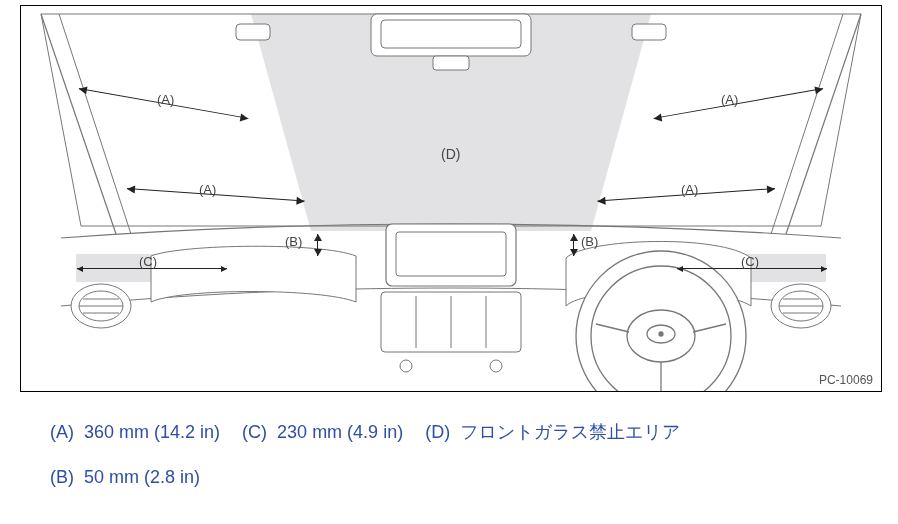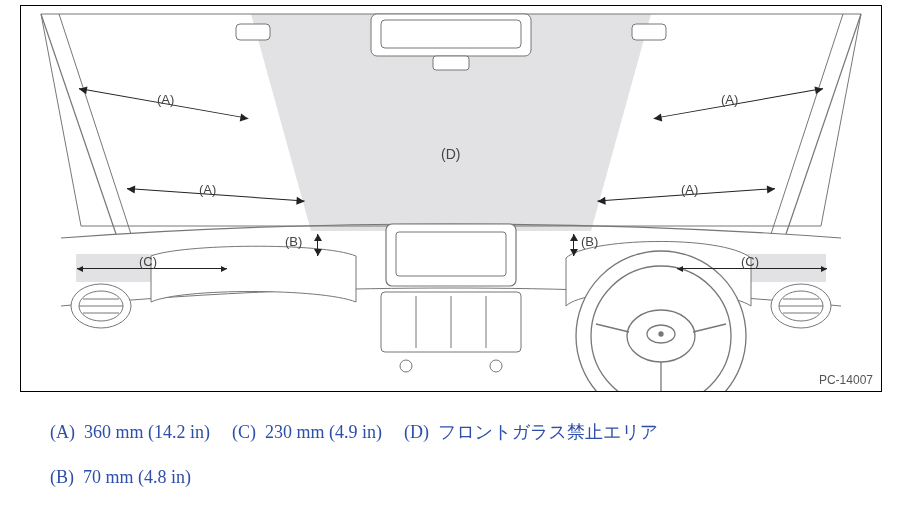--- a/index.html
+++ b/index.html
@@ -1,19 +1,19 @@
 <!DOCTYPE html>
 <html><head>
 <meta charset="utf-8">
 <style>
   html,body{margin:0;padding:0;background:#fff;font-family:Arial,"Hiragino Sans","Yu Gothic",sans-serif;}
   .page{width:898px;height:524px;position:relative;}
   .figure{position:absolute;left:20px;top:5px;width:860px;height:385px;border:1px solid #000;background:#fff;}
   .legend{position:absolute;left:50px;top:420px;right:10px;color:#2d4fa8;font-size:18px;line-height:1.4;}
-  .legend-row{display:flex;gap:22px;margin-bottom:20px;font-family:Liberation Serif, serif;}
+  .legend-row{display:flex;gap:22px;margin-bottom:20px;}
   .legend-item{white-space:nowrap;}
   .fig-label{position:absolute;font-size:13px;color:#444;}
   .dim-arrow{position:absolute;height:0;border-top:1px solid #222;}
   .dim-arrow:before,.dim-arrow:after{content:"";position:absolute;top:-4px;width:0;height:0;border-top:4px solid transparent;border-bottom:4px solid transparent;}
   .dim-arrow:before{left:0;border-right:8px solid #222;}
   .dim-arrow:after{right:0;border-left:8px solid #222;}
   .dim-arrow.short:before{top:-3px;border-top-width:3px;border-bottom-width:3px;border-right-width:6px;}
   .dim-arrow.short:after{top:-3px;border-top-width:3px;border-bottom-width:3px;border-left-width:6px;}
   .vdim{position:absolute;width:0;border-left:1px solid #222;}
   .vdim:before,.vdim:after{content:"";position:absolute;left:-4px;width:0;height:0;border-left:4px solid transparent;border-right:4px solid transparent;}
@@ -114,39 +114,39 @@
     <span class="fig-label" style="left:560px;top:228px;">(B)</span>
 
     <div class="dim-arrow short" style="left:56px;top:262px;width:150px;"></div>
     <span class="fig-label" style="left:118px;top:248px;">(C)</span>
 
     <div class="dim-arrow short" style="left:656px;top:262px;width:150px;"></div>
     <span class="fig-label" style="left:720px;top:248px;">(C)</span>
 
     <span class="fig-label" style="left:420px;top:140px;font-size:14px;">(D)</span>
 
-    <span class="pc">PC-14007</span>
+    <span class="pc">PC-10069</span>
   </div>
 
   <div class="legend">
     <div class="legend-row">
       <span class="legend-item">
         <span>(A)</span>&nbsp;
         <span>360 mm (14.2 in)</span>
       </span>
       <span class="legend-item">
         <span>(C)</span>&nbsp;
         <span>230 mm (4.9 in)</span>
       </span>
       <span class="legend-item">
         <span>(D)</span>&nbsp;
         <span>フロントガラス禁止エリア</span>
       </span>
     </div>
     <div class="legend-row">
       <span class="legend-item">
         <span>(B)</span>&nbsp;
-        <span>70 mm (4.8 in)</span>
+        <span>50 mm (2.8 in)</span>
       </span>
     </div>
   </div>
 
 </div>
 
 </body></html>

